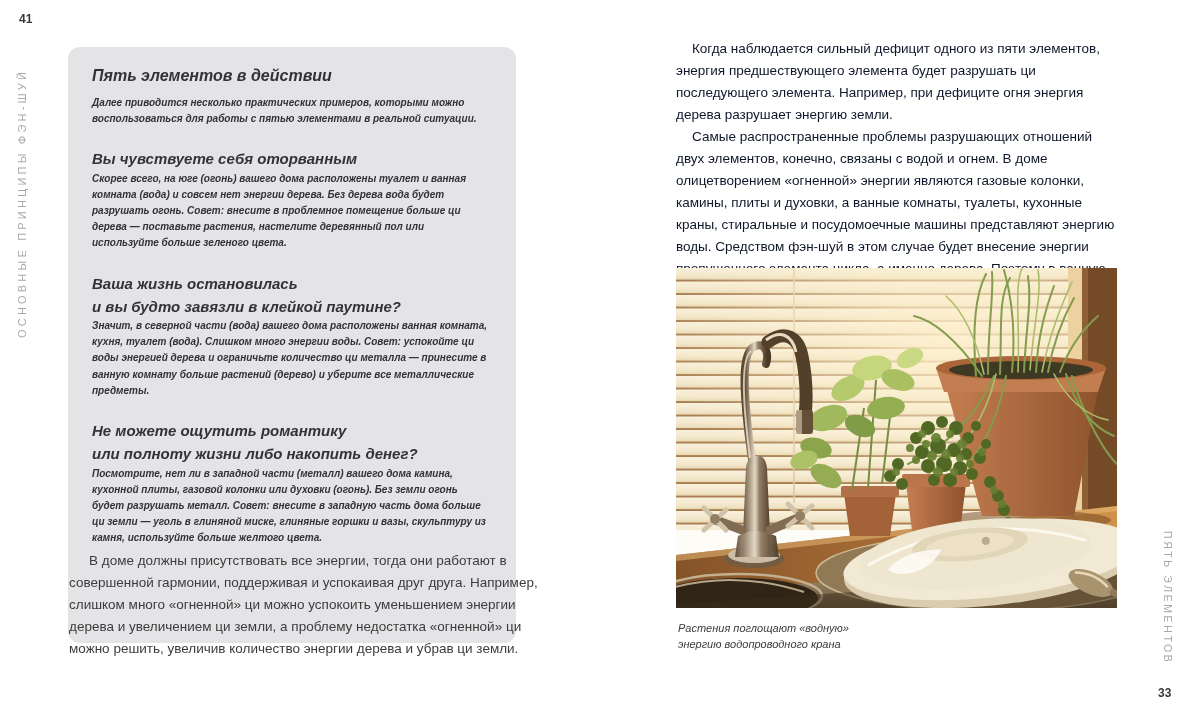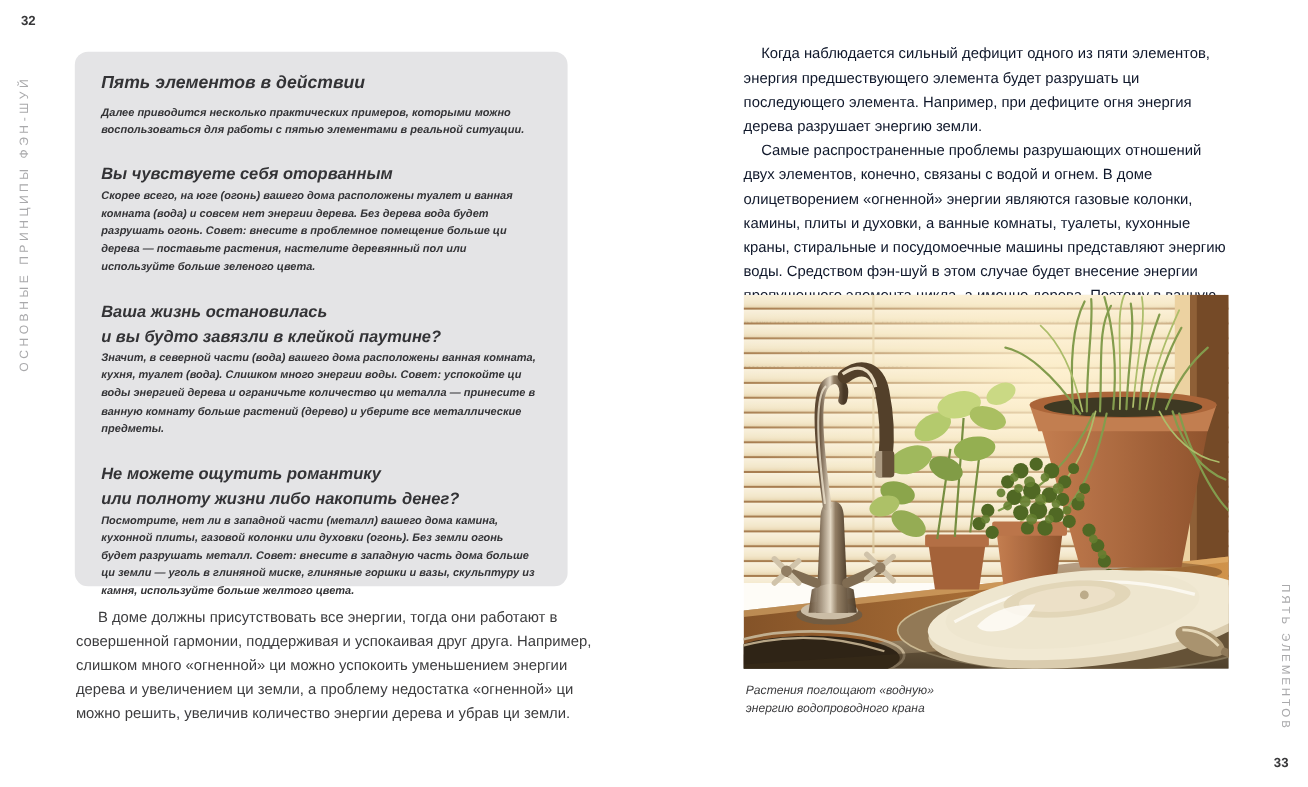--- a/index.html
+++ b/index.html
@@ -11,21 +11,21 @@
   .pagenum.left  { left:19px;  top:12px; }
   .pagenum.right { left:1158px; top:686px; }
   .v-text {
     position:absolute; white-space:nowrap; color:#a9a9ab;
     font-size:11px; font-weight:400; text-transform:uppercase;
   }
   .v-left  { letter-spacing:3.2px; transform:rotate(-90deg); transform-origin:0 0; left:16px; top:338px; }
   .v-right { letter-spacing:2.6px; font-size:10.5px; transform:rotate(90deg); transform-origin:0 0; left:1174px; top:531px; }
 
   .infobox {
-    position:absolute; left:68px; top:47px; width:448px; height:486px; box-sizing:border-box;
+    position:absolute; left:68px; top:47px; width:448px; height:596px; box-sizing:border-box;
     background:#e4e4e6; border-radius:12px; padding:16px 24px 0 24px;
     font-style:italic; color:#333336;
   }
   .infobox h2 { margin:4px 0 10px 0; font-size:16px; font-weight:700; font-style:italic; letter-spacing:0; }
   .infobox p  { margin:0; font-size:10px; line-height:1.62;font-weight:bold; }
   .box-section { margin-top:20px; }
   .box-section h3 { margin:0; font-size:15px; line-height:1.55; font-weight:700; font-style:italic; }
   .box-section h3 span { display:block; }
 
   .closing {
@@ -43,21 +43,21 @@
     position:absolute; left:678px; top:620px;
     font-size:11px; font-style:italic; line-height:16px; color:#3a3a3c;
   }
   .caption div { margin:0; }
 </style>
 </head>
 <body>
 
 <div class="spread">
 
-  <div class="pagenum left">32</div>
+  <div class="pagenum left">41</div>
   <div class="v-text v-left">ОСНОВНЫЕ ПРИНЦИПЫ ФЭН-ШУЙ</div>
 
   <div class="infobox">
     <h2>Пять элементов в действии</h2>
     <p>Далее приводится несколько практических примеров, которыми можно воспользоваться для работы с пятью элементами в реальной ситуации.</p>
 
     <div class="box-section">
       <h3>
         <span>Вы чувствуете себя оторванным</span>
       </h3>

